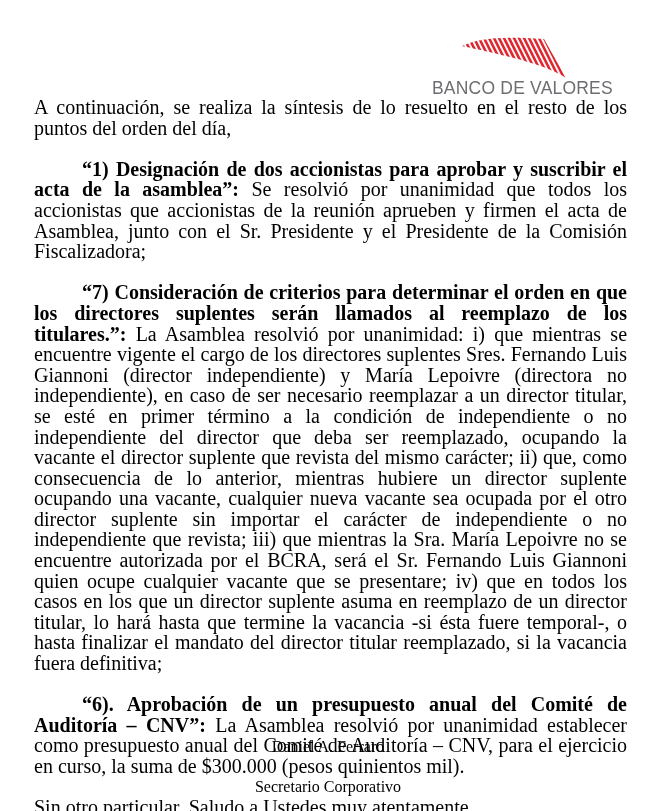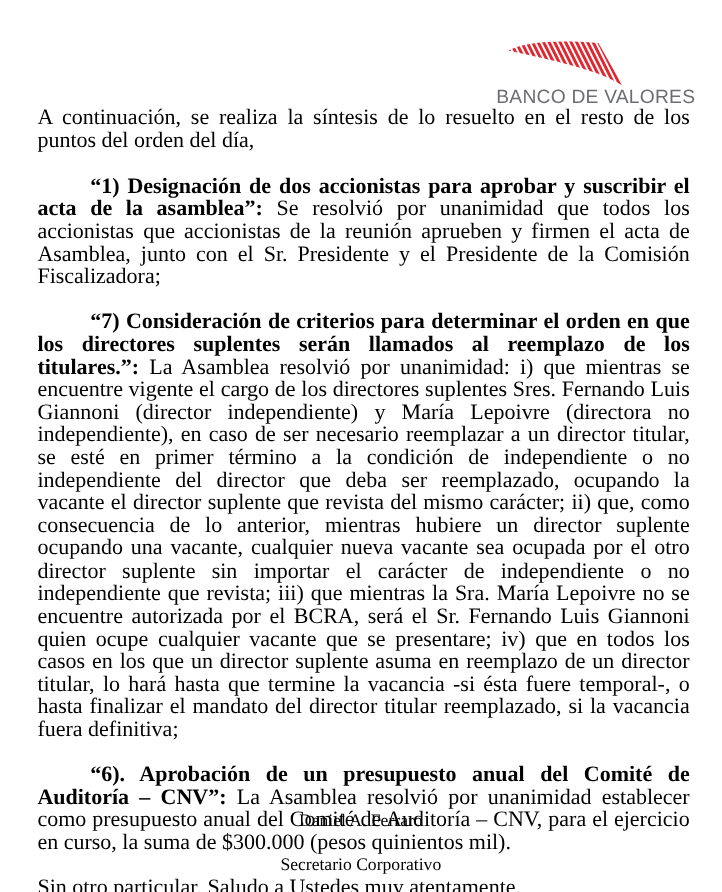--- a/index.html
+++ b/index.html
@@ -25,21 +25,21 @@
     .logo svg {
       position: absolute;
       left: 26px;
       top: 2px;
     }
     .logo-text {
       position: absolute;
       left: 0;
       top: 44px;
       width: 200px;
-      text-align: right;
+      text-align: left;
       font-family: "Liberation Sans", "DejaVu Sans", sans-serif;
       font-size: 17.5px;
       letter-spacing: 0.2px;
       color: #6d6e71;
       white-space: nowrap;
     }
     .content {
       position: absolute;
       left: 34px;
       top: 97px;

